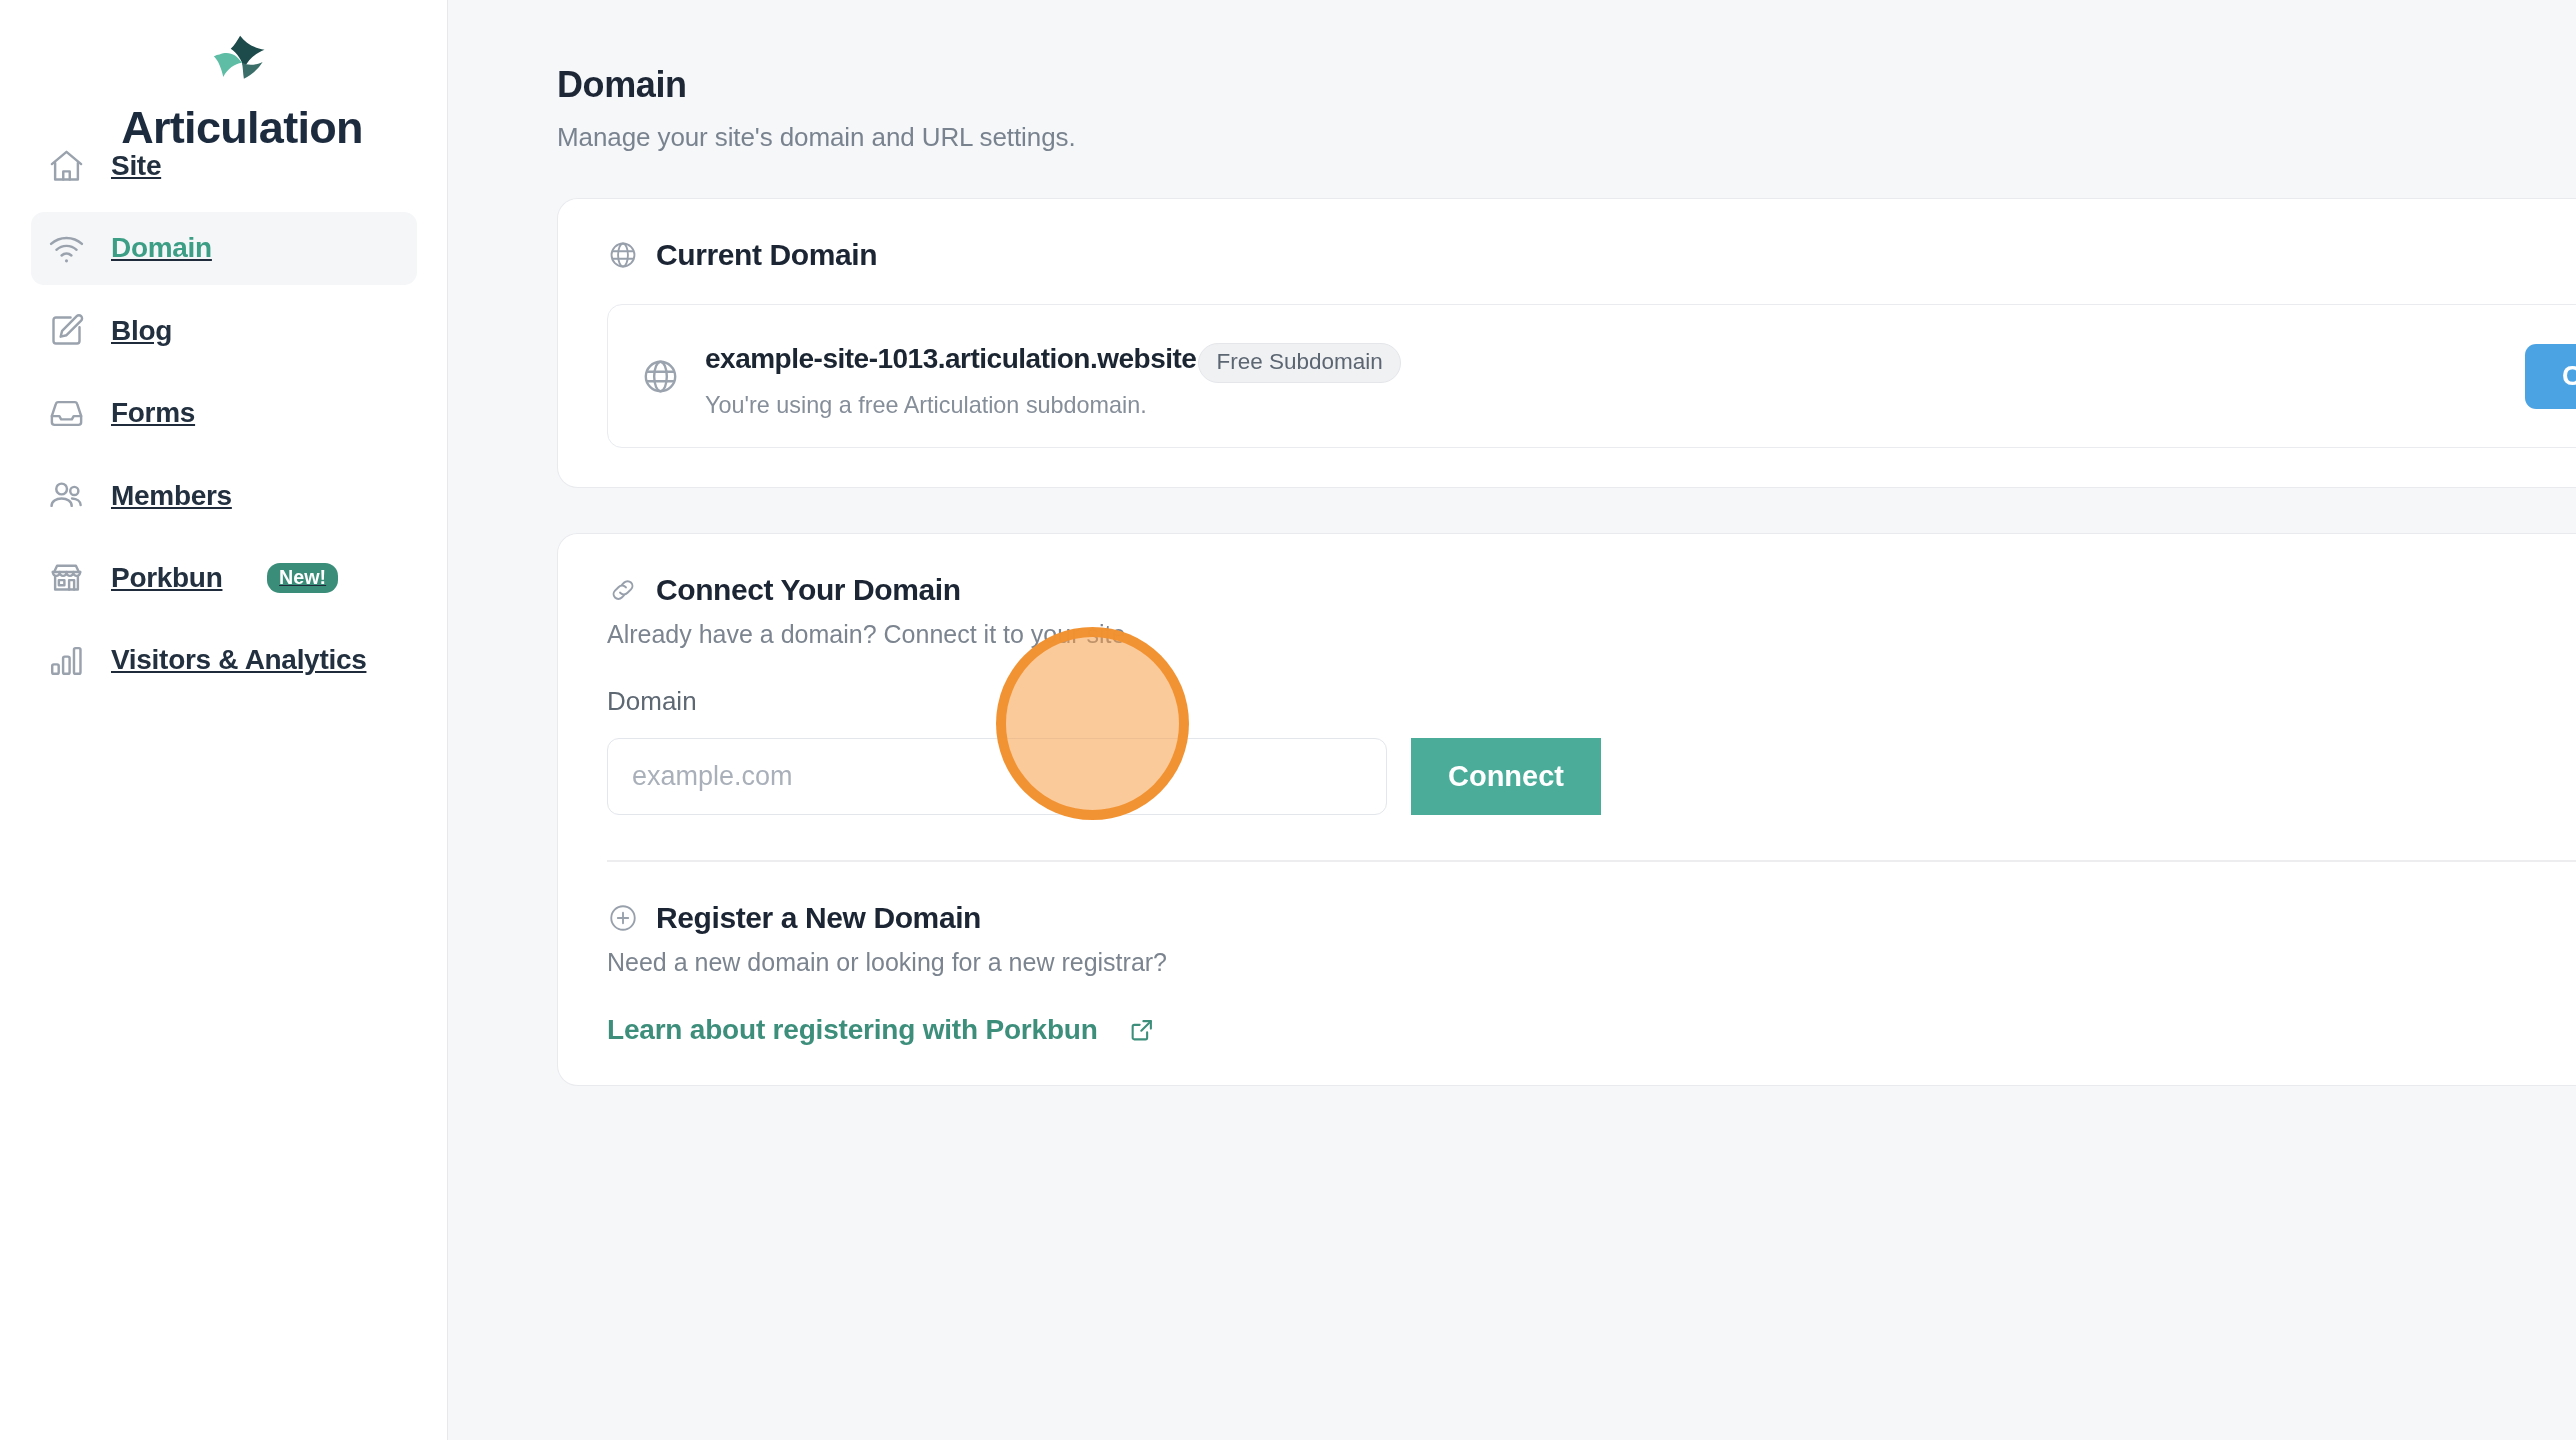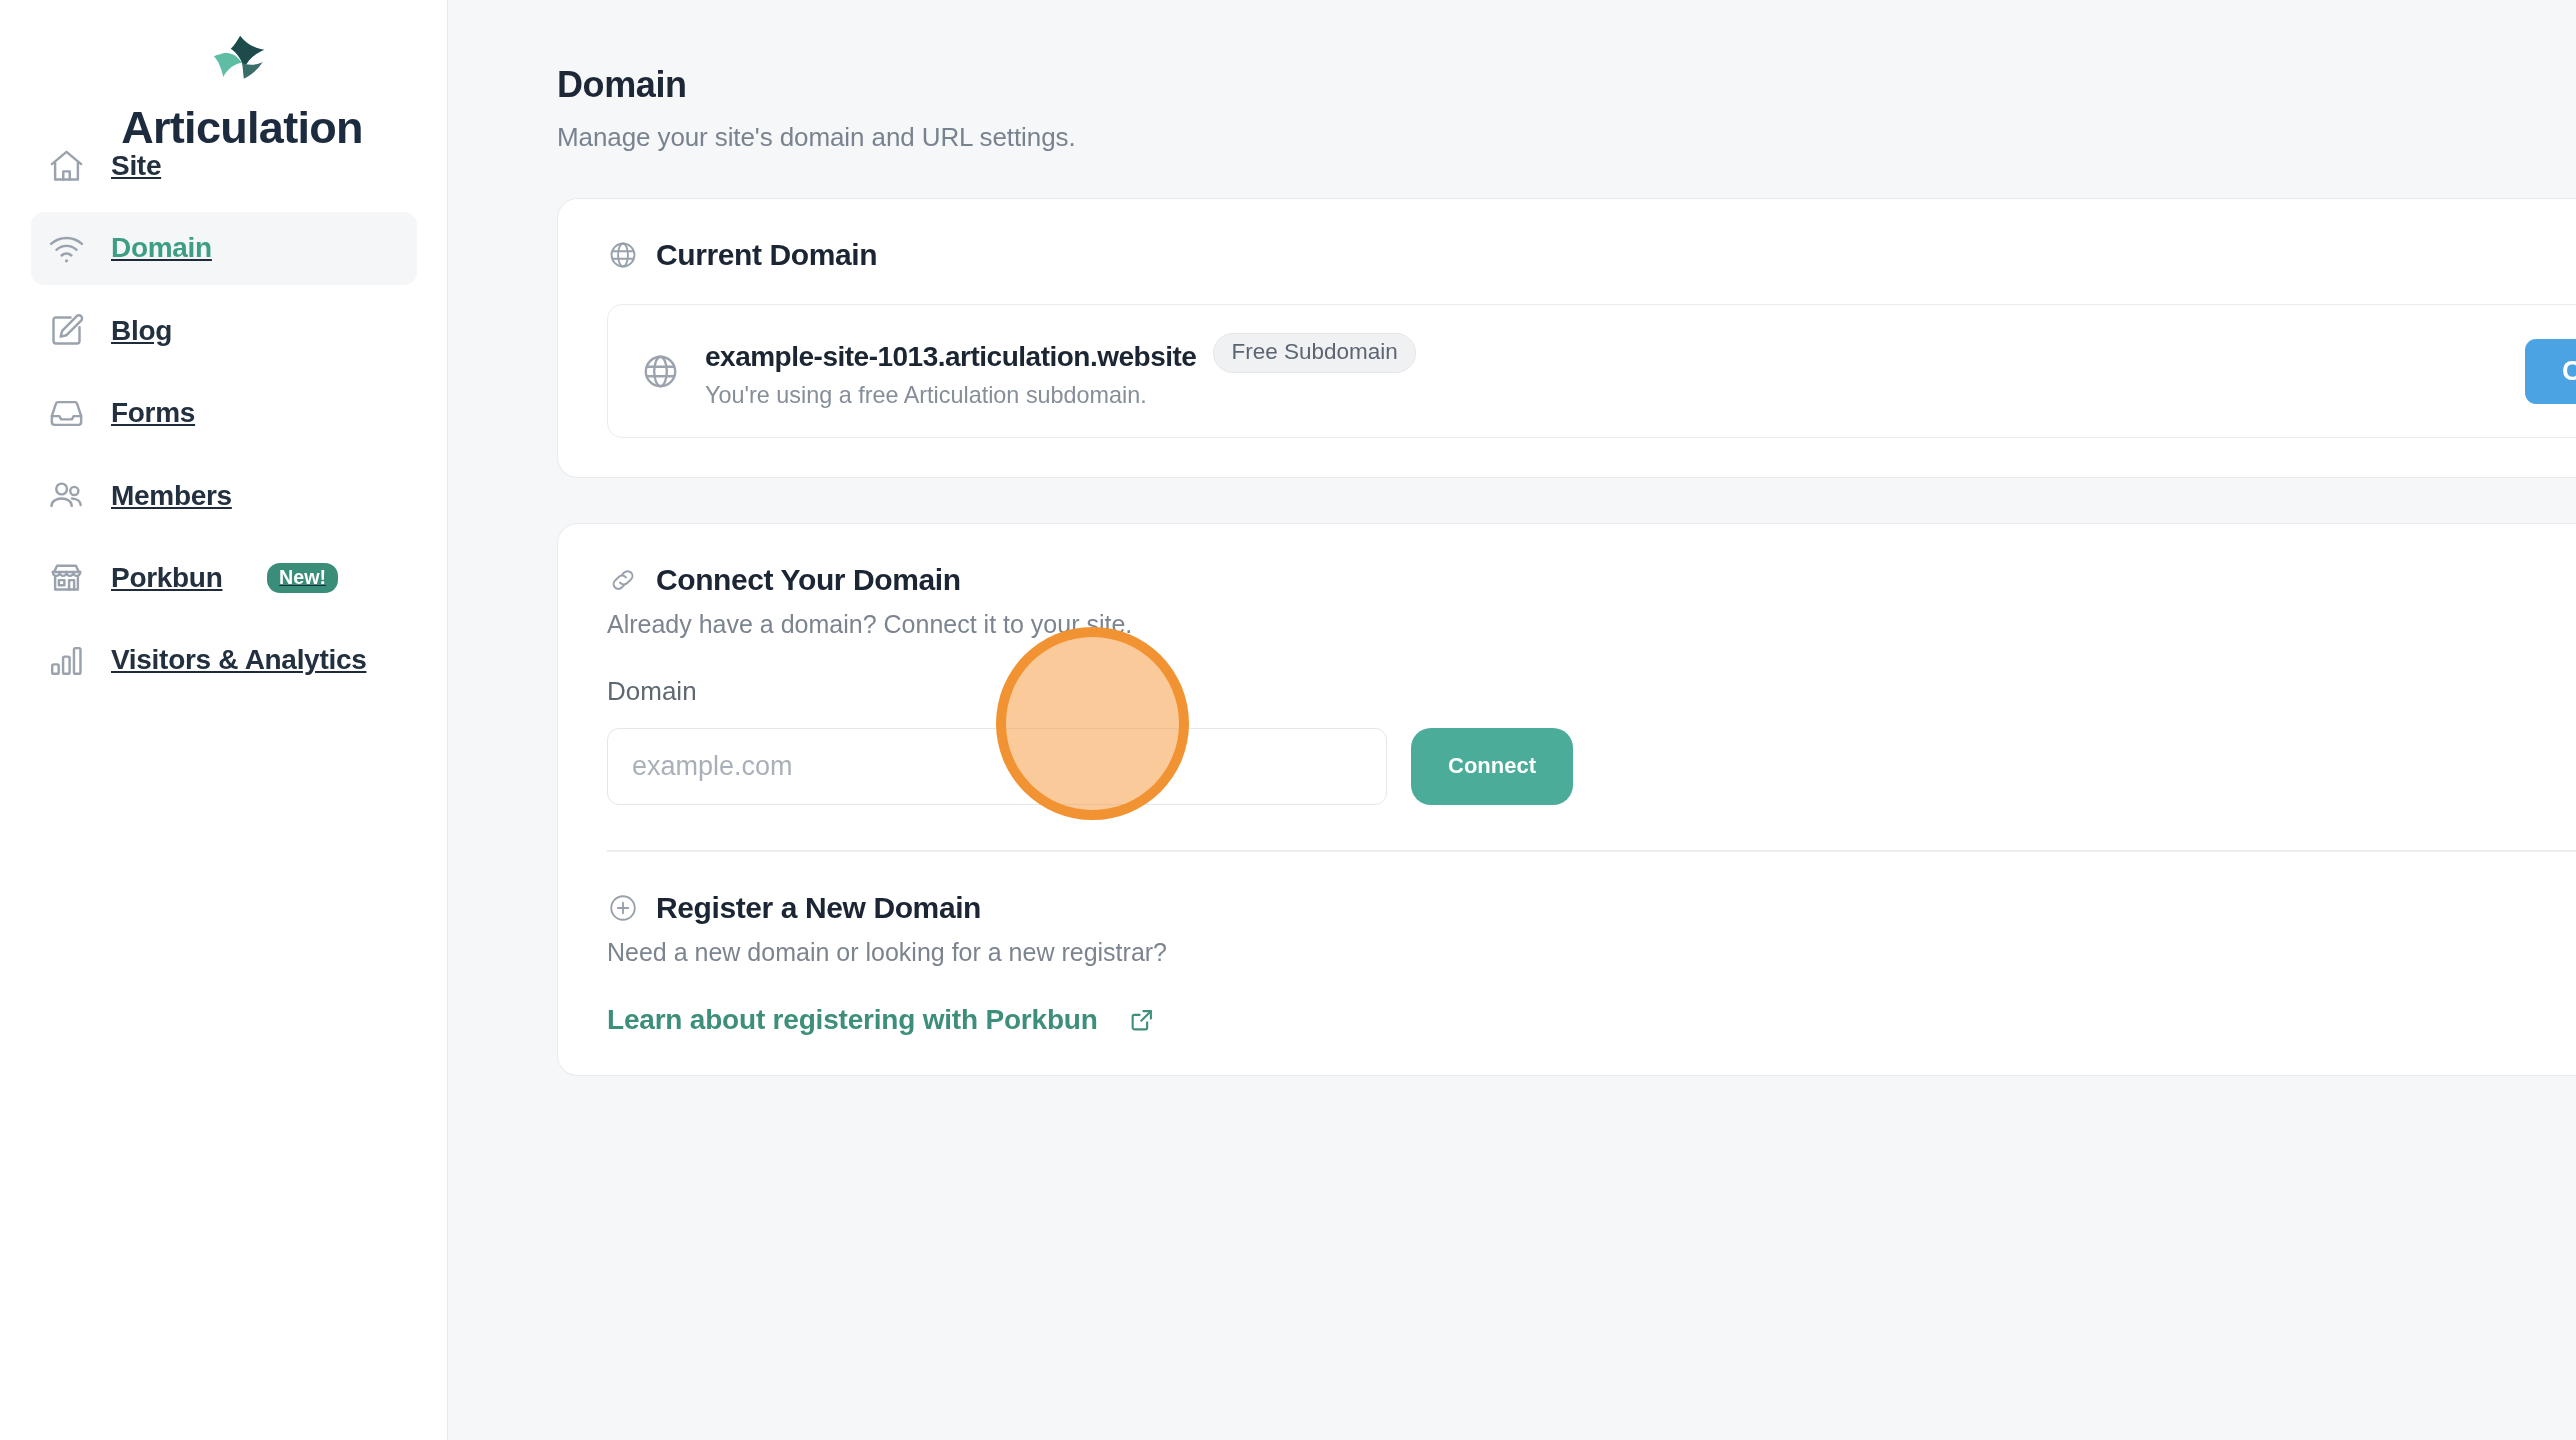--- a/index.html
+++ b/index.html
@@ -167,22 +167,23 @@
     gap: 24px;
   }
   .domain-globe {
     width: 41px; height: 41px; flex: 0 0 41px;
     color: #9aa3ae;
   }
   .domain-globe svg { width: 41px; height: 41px; display: block; }
   .domain-texts { flex: 1 1 auto; }
   .domain-line {
     display: flex;
-    align-items: flex-end;
-    gap: 17px;
+    align-items: flex-start;
+    gap: 2px;
+    margin-top: 10px;
   }
   .domain-name {
     font-size: 28px;
     font-weight: 700;
     letter-spacing: -0.5px;
     color: #1c2633;
   }
   .pill {
     background: #f0f1f3;
     border: 1.9px solid #e4e6ea;
@@ -232,24 +233,24 @@
     font-size: 27px;
     color: #1d2736;
     font-family: inherit;
     background: #ffffff;
     outline: none;
   }
   .text-input::placeholder { color: #a9b0b9; }
   .btn-connect {
     background: #4aac99;
     color: #ffffff;
-    font-size: 22px;
+    font-size: 29px;
     font-weight: 700;
     border: none;
-    border-radius: 20px;
+    border-radius: 0;
     height: 77px;
     padding: 0 37px;
     cursor: pointer;
     font-family: inherit;
   }
 
   .divider {
     margin: 45px 49px 0 0;
     height: 1.9px;
     background: #ededf0;

